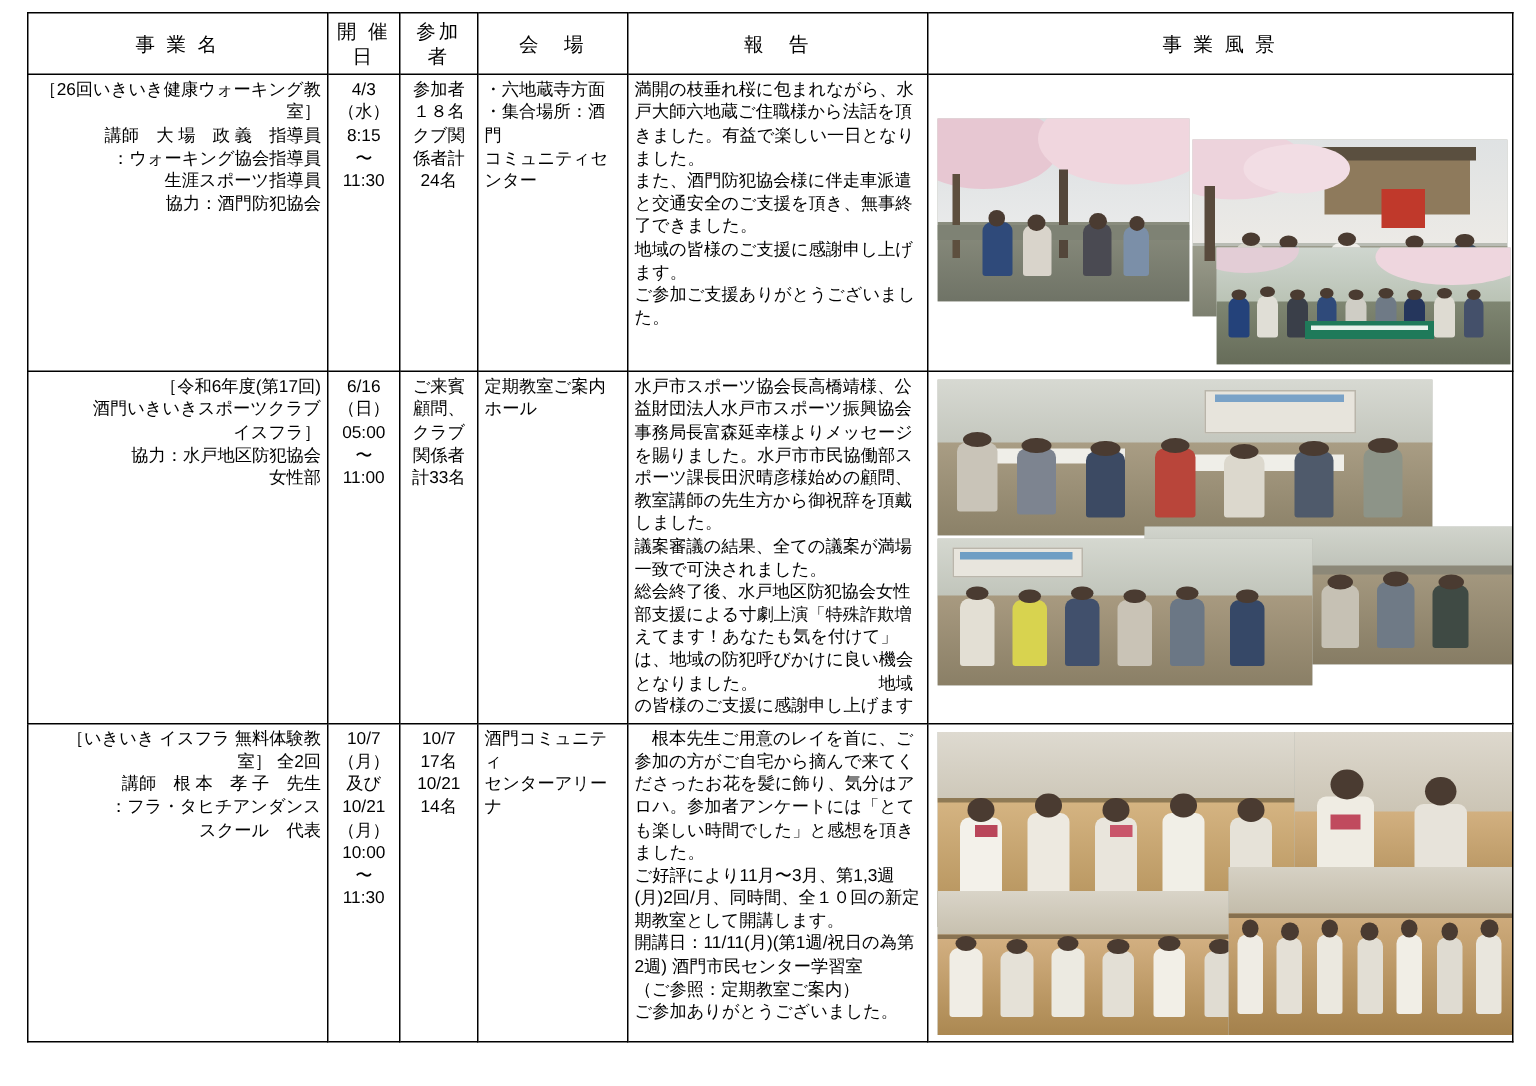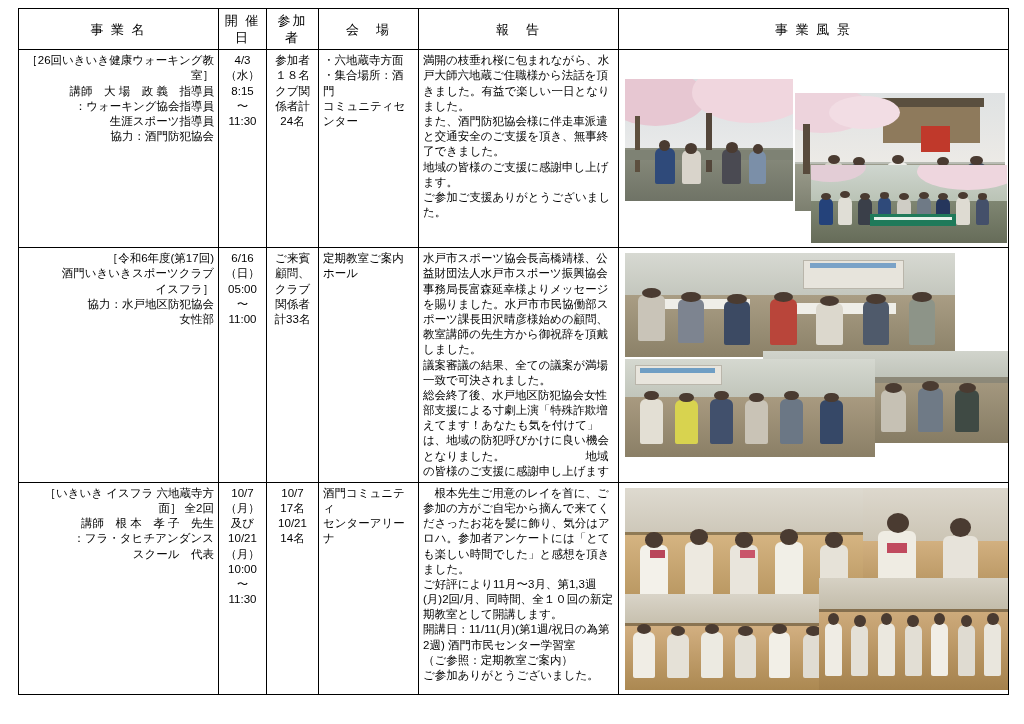--- a/index.html
+++ b/index.html
@@ -337,21 +337,21 @@
                 <div class="head" style="left:63.5%;top:32%;width:6%;height:10%;"></div>
                 <div class="person" style="left:78%;top:42%;width:9%;height:44%;background:#364867;"></div>
                 <div class="head" style="left:79.5%;top:34%;width:6%;height:10%;"></div>
               </div>
             </div>
           </div>
         </td>
       </tr>
 
       <tr style="height:212px">
-        <td class="cell-name">［いきいき イスフラ 六地蔵寺方面］ 全2回
+        <td class="cell-name">［いきいき イスフラ 無料体験教室］ 全2回
 講師　根 本　孝 子　先生
 ：フラ・タヒチアンダンス
 スクール　代表</td>
         <td class="cell-date">10/7
 （月）
 及び
 10/21
 （月）
 10:00
 〜

